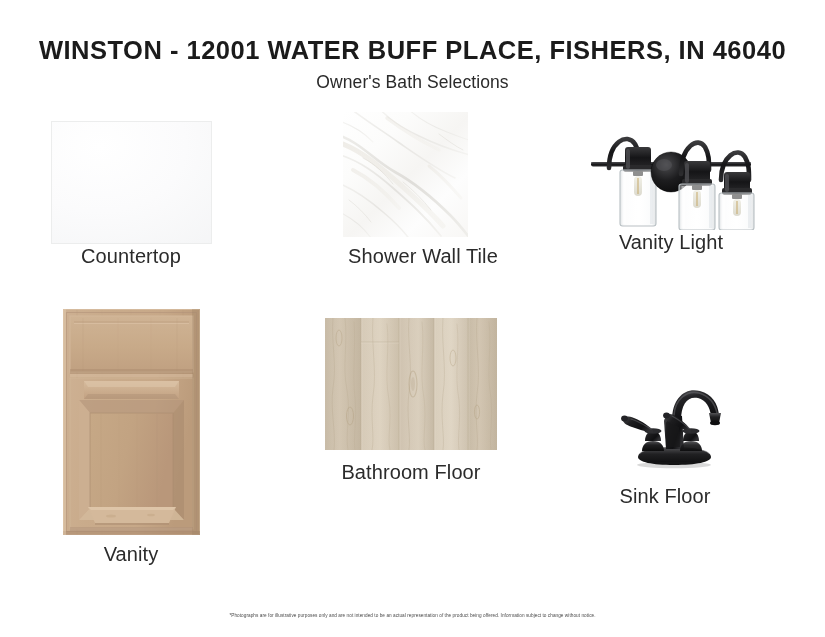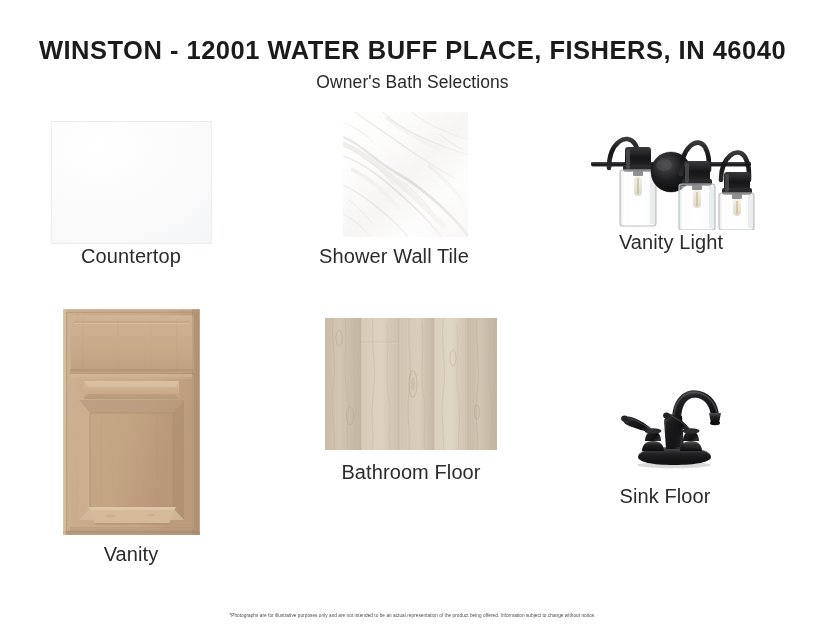--- a/index.html
+++ b/index.html
@@ -63,21 +63,21 @@
   
   #cell-tile .swatch {
     left: 343px; top: 112px; width: 125px; height: 125px;
     background: #fafafa;
   }
   .marble-base {
     position: absolute; inset: 0;
     background:
       linear-gradient(135deg, #ffffff 0%, #fcfcfb 28%, #f6f5f3 52%, #fdfdfd 74%, #f8f7f5 100%);
   }
-  #cell-tile .caption { left: 264px; top: 245px; }
+  #cell-tile .caption { left: 293px; top: 245px; }
 
   
   #cell-light .swatch { left: 581px; top: 124px; width: 181px; height: 106px; }
   #cell-light .caption { left: 541px; top: 231px; }
 
   
   #cell-cabinet .swatch {
     left: 63px; top: 309px; width: 137px; height: 226px;
   }
   #cell-cabinet .caption { left: 1px; top: 543px; }

